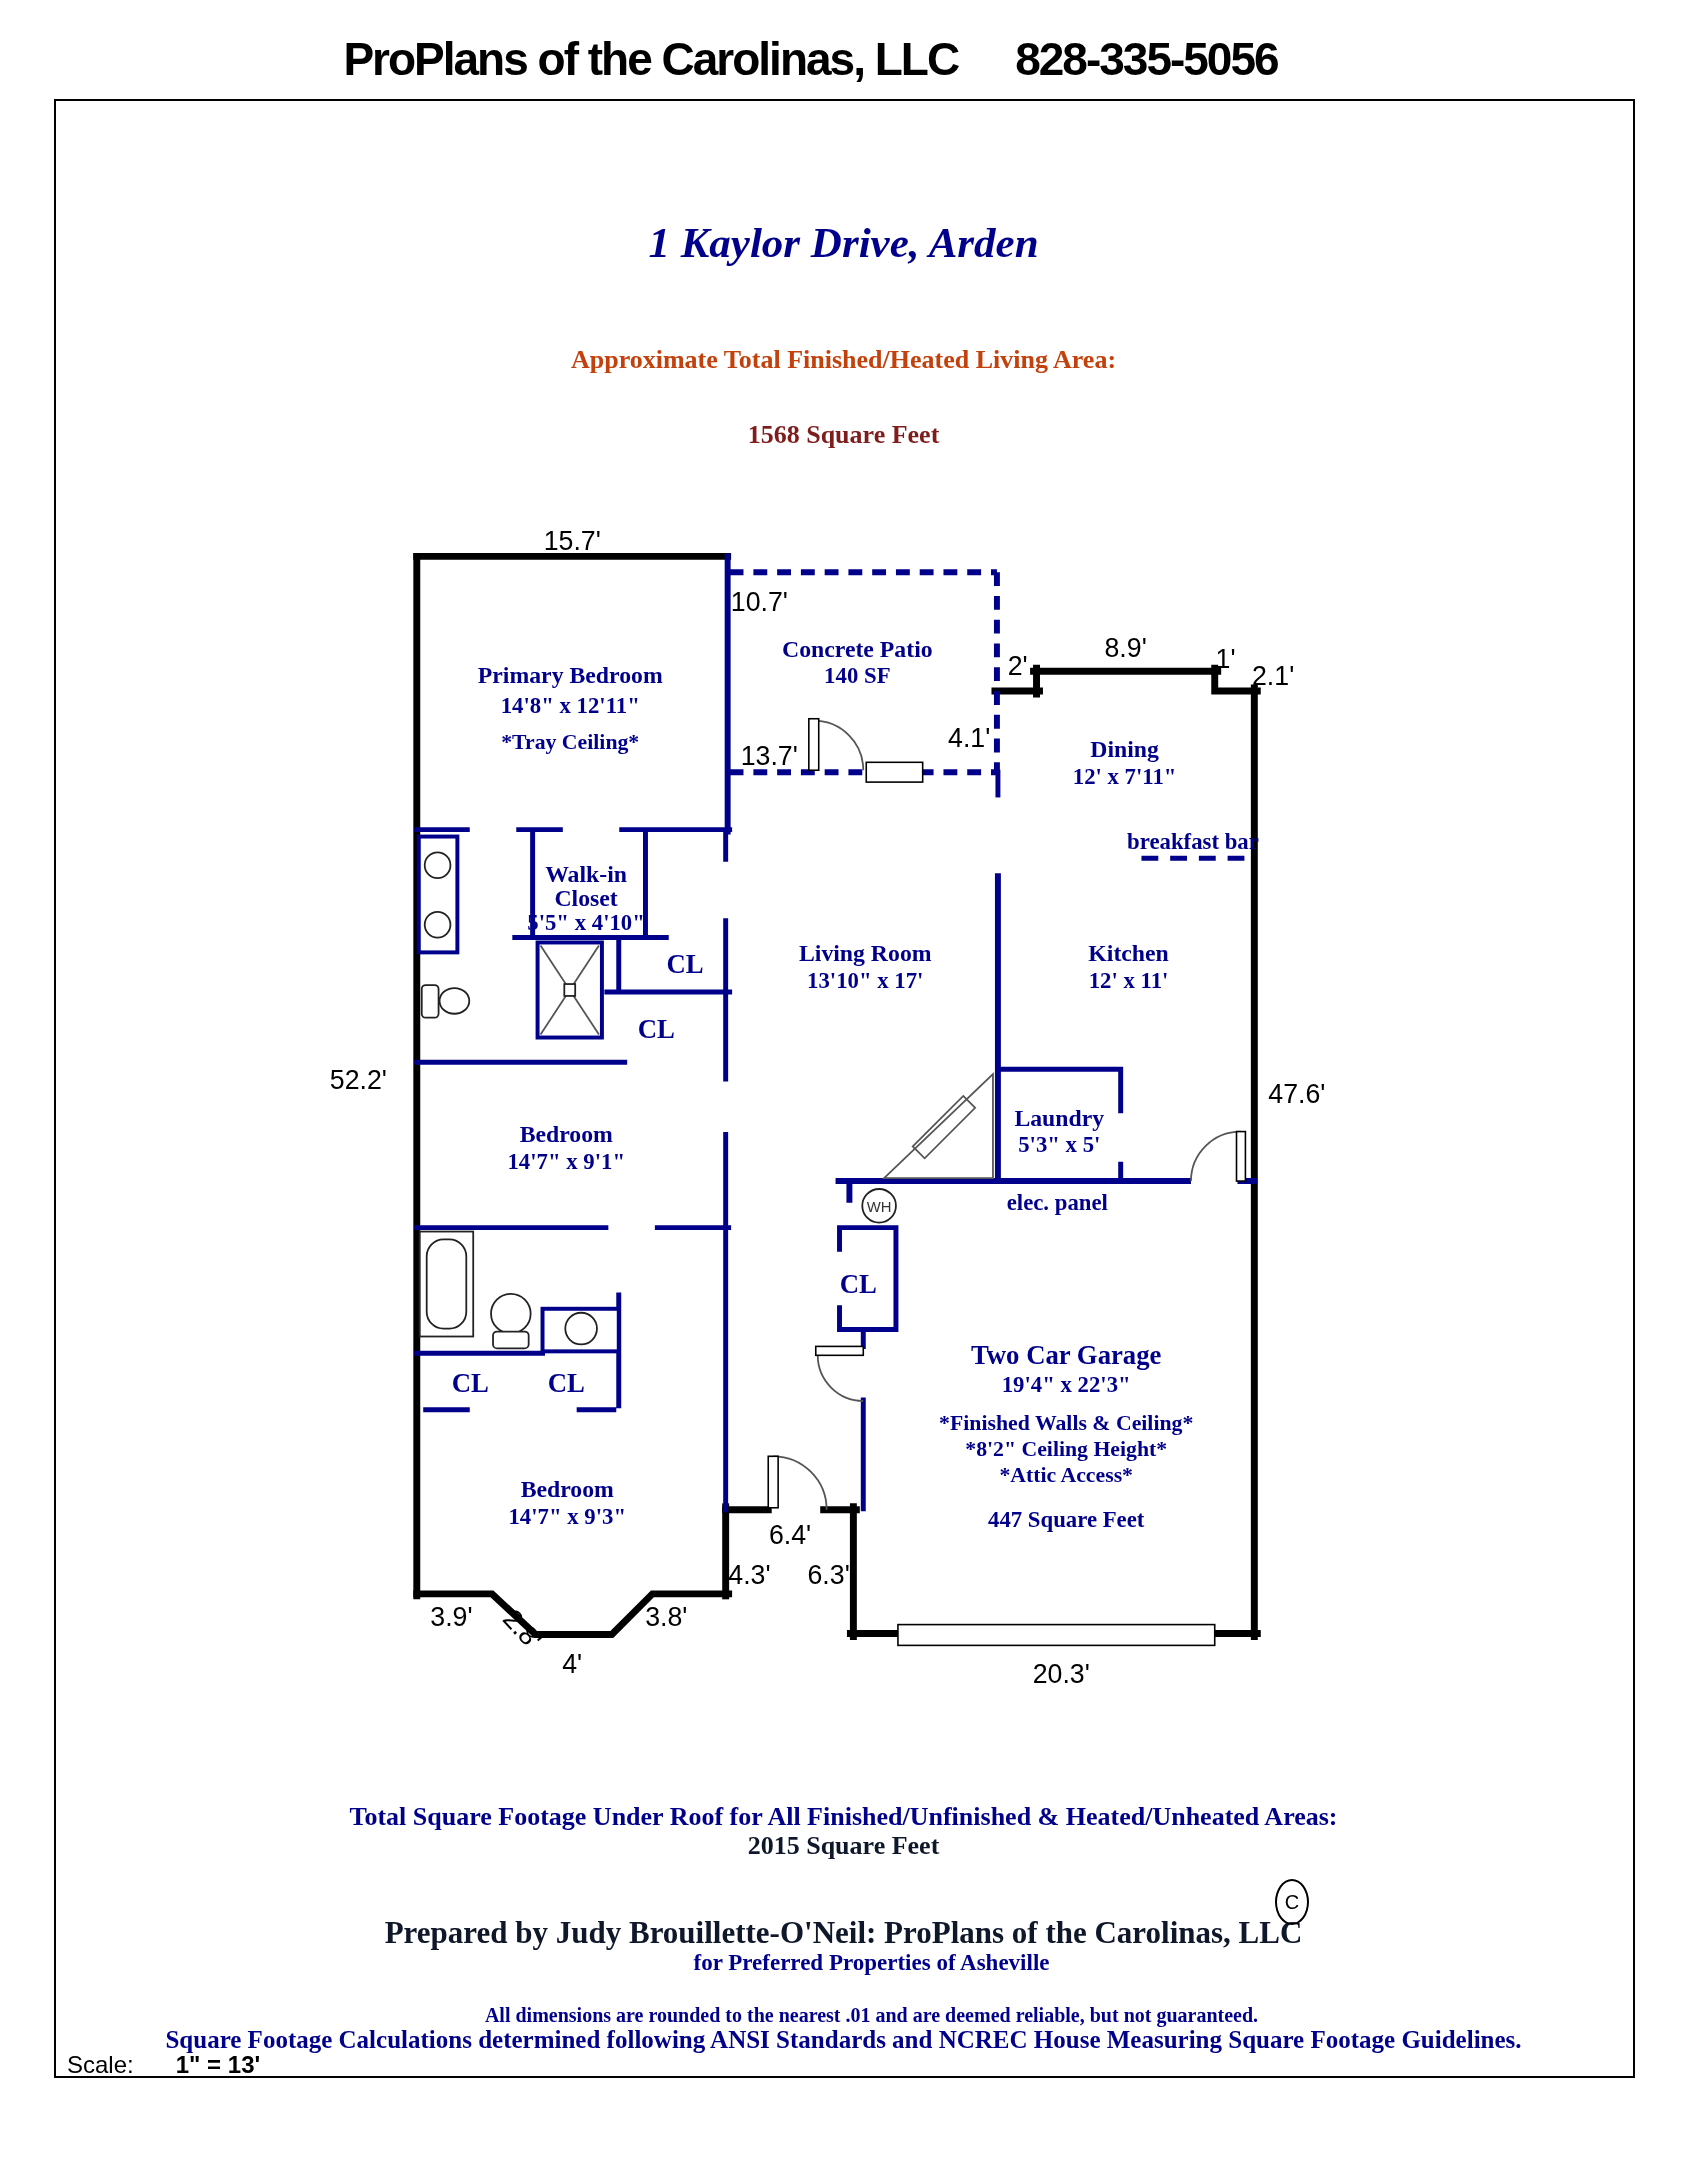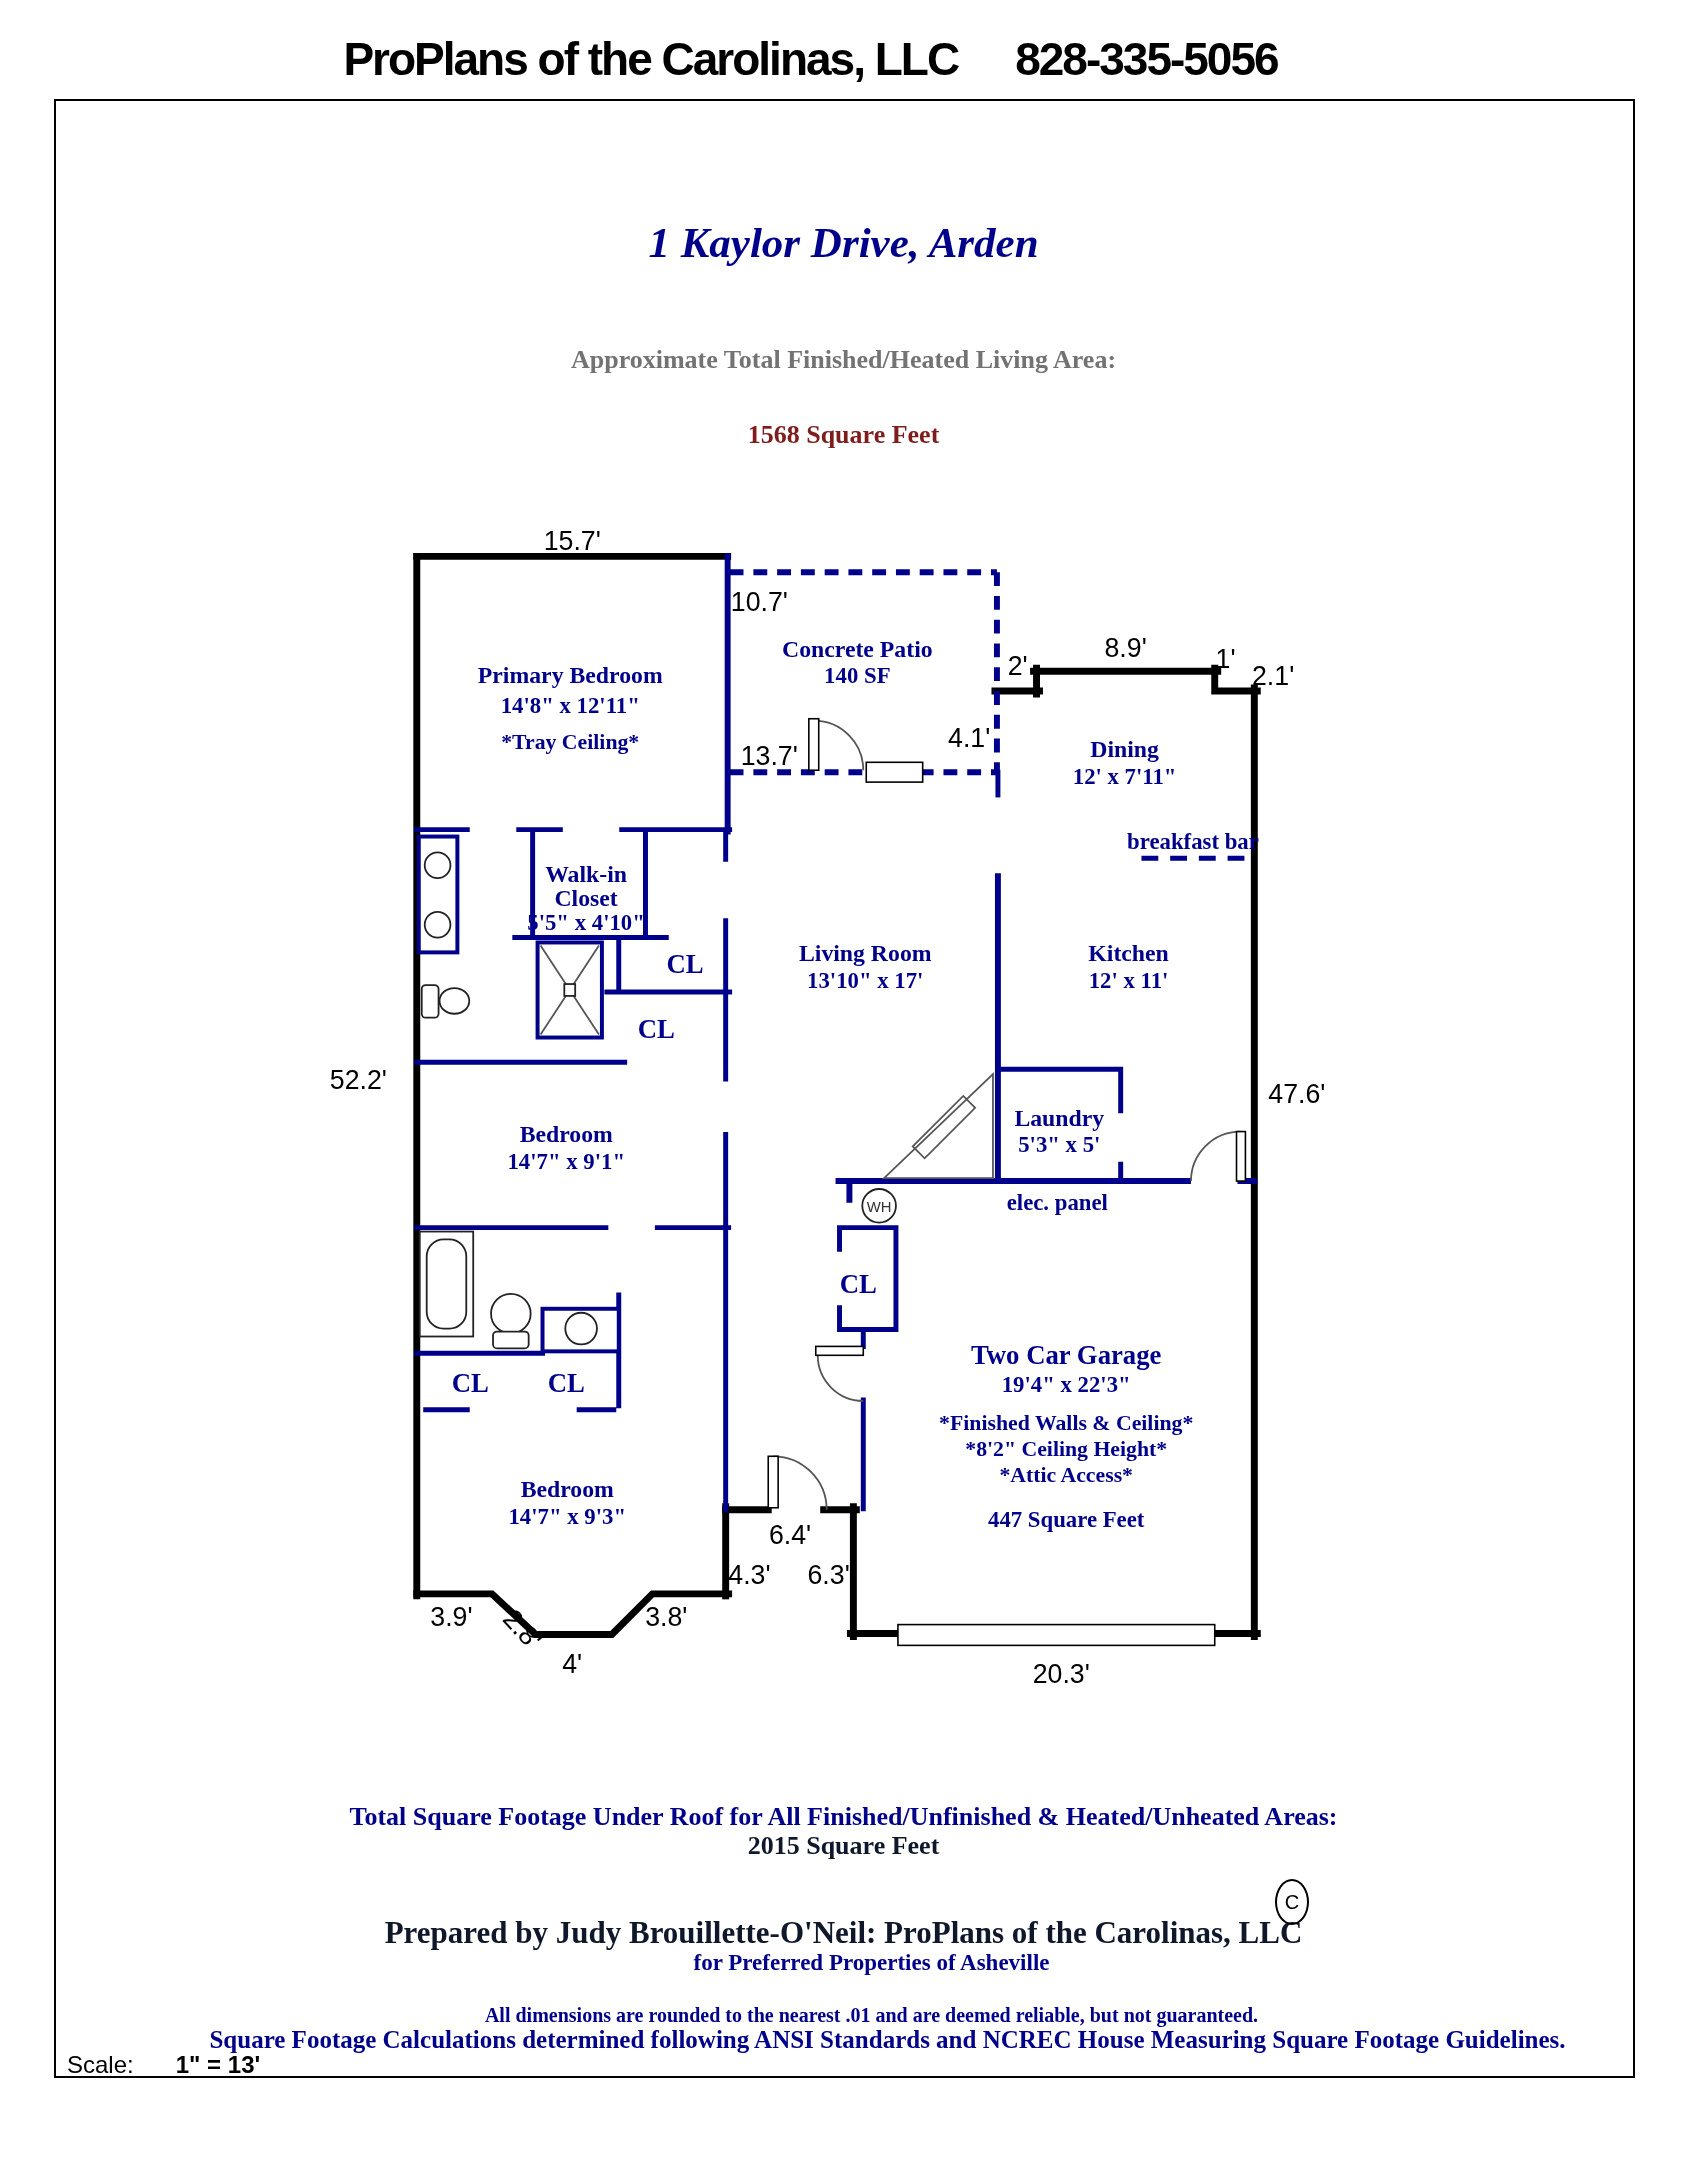--- a/index.html
+++ b/index.html
@@ -12,28 +12,28 @@
     display:flex;justify-content:center;gap:57px;
     font-family:"Liberation Sans",sans-serif;font-weight:bold;
     font-size:46px;letter-spacing:-2px;color:#000;
   }
   .frame{
     position:absolute;left:54px;top:99px;width:1577px;height:1975px;
     border:2px solid #000;background:#fff;
   }
   .center-line{position:absolute;left:54px;width:1579px;text-align:center;}
   .title{top:218px;font:bold italic 43px "Liberation Serif",serif;color:#00008B;}
-  .sub1{top:345px;font:bold 26px "Liberation Serif",serif;color:#737373;}
+  .sub1{top:345px;font:bold 26px "Liberation Serif",serif;color:#c2410c;}
   .sub2{top:372px;font:bold 26px "Liberation Serif",serif;color:#7f1d1d;margin-top:48px;}
   .tot1{top:1802px;font:bold 26px "Liberation Serif",serif;color:#00008B;}
   .tot2{top:1831px;font:bold 26px "Liberation Serif",serif;color:#0f172a;}
   .prep{top:1915px;font:bold 31px "Liberation Serif",serif;color:#0f172a;}
   .forline{top:1950px;font:bold 23px "Liberation Serif",serif;color:#00008B;margin-left:28px;}
   .disc1{top:2004px;font:bold 20px "Liberation Serif",serif;color:#00008B;margin-left:28px;}
-  .disc2{top:2026px;font:bold 25px "Liberation Serif",serif;color:#00008B;padding-left:44px;}
+  .disc2{top:2026px;font:bold 25px "Liberation Serif",serif;color:#00008B;}
   .scaleline{position:absolute;left:67px;top:2051px;font-size:24px;color:#000;}
   .scaleline .val{font-weight:bold;margin-left:42px;}
   .copyright{
     position:absolute;left:1275px;top:1879px;width:30px;height:42px;
     border:2px solid #000;border-radius:50%;
     display:flex;align-items:center;justify-content:center;
     font:20px "Liberation Sans",sans-serif;color:#000;
   }
   svg.plan{position:absolute;left:0;top:0;}
   .wall-b{stroke:#000;stroke-width:7;fill:none;stroke-linecap:square;}

